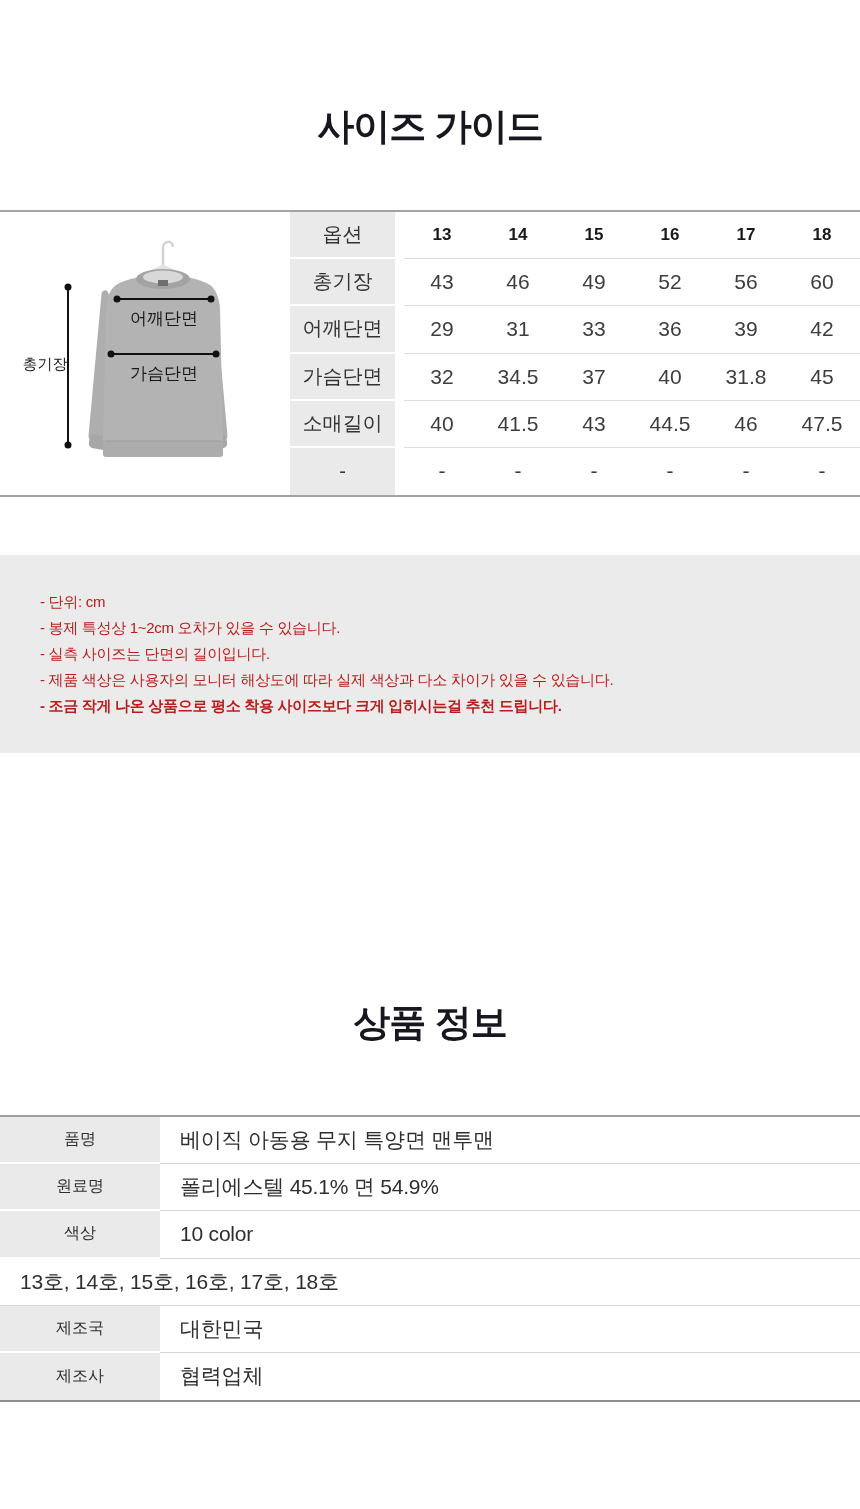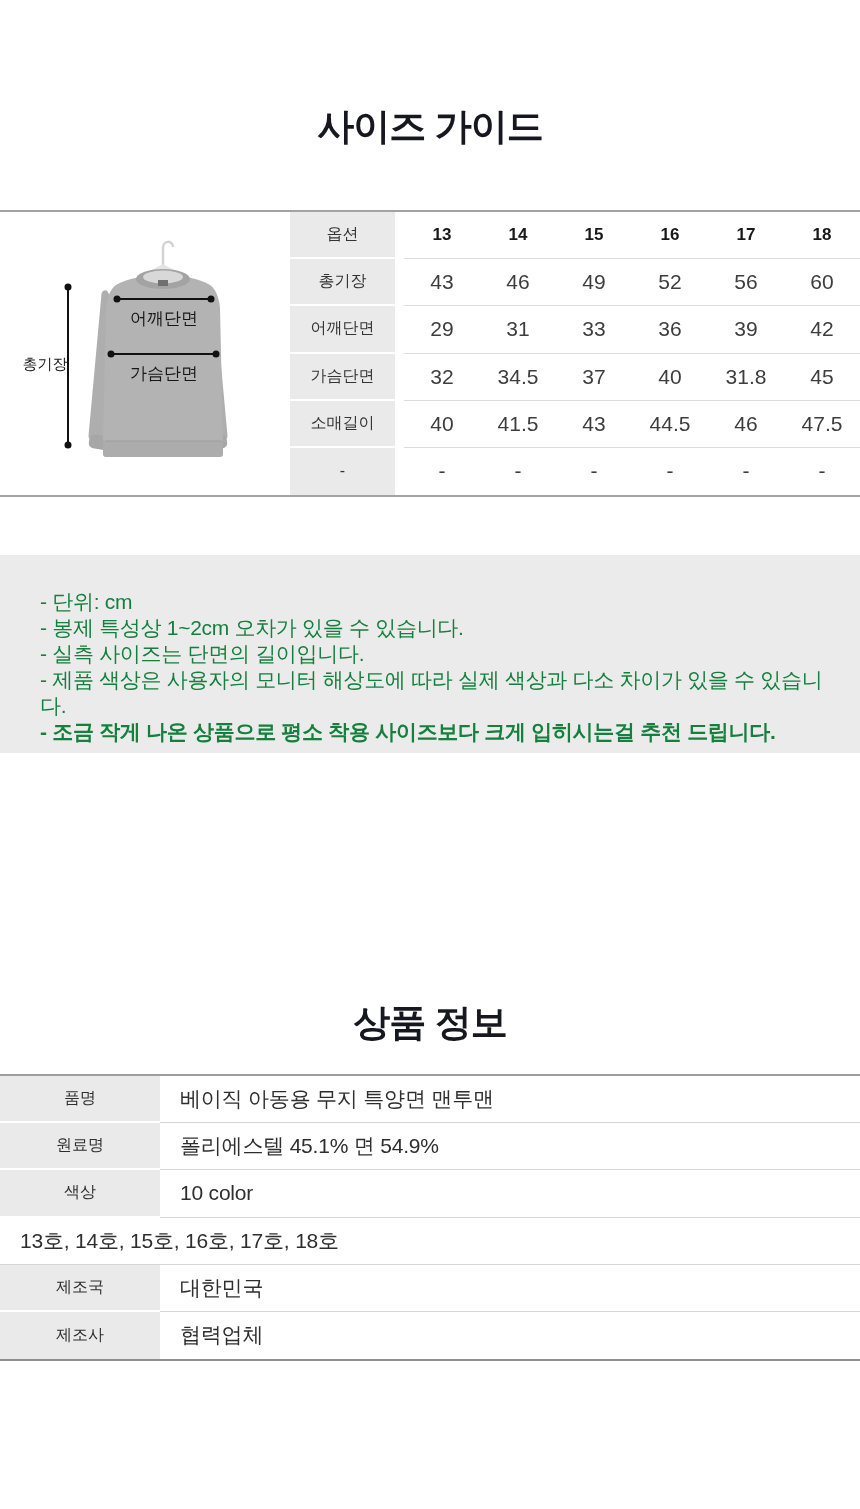--- a/index.html
+++ b/index.html
@@ -21,42 +21,42 @@
     border-top:2px solid #a3a3a3; border-bottom:2px solid #a3a3a3;
   }
   .sg-diagram { position:absolute; left:0; top:0; width:290px; height:283px; }
   .sg-table {
     position:absolute; left:290px; top:0; width:570px; height:283px;
     display:flex; flex-direction:column;
   }
   .sg-row { flex:1; display:flex; }
   .sg-label {
     width:105px; background:#eaeaea; display:flex; align-items:center; justify-content:center;
-    font-size:16px; color:#333; border-bottom:2px solid #ffffff;
+    font-size:20px; color:#333; border-bottom:2px solid #ffffff;
   }
   .sg-row:last-child .sg-label { border-bottom:none; }
   .sg-vals { flex:1; display:flex; border-bottom:1px solid #dcdcdc;margin-left:9px; }
   .sg-row:last-child .sg-vals { border-bottom:none; }
   .sg-val {
     flex:1; display:flex; align-items:center; justify-content:center;
     font-size:21px; color:#3d3d3d;
   }
   .sg-val.hdr-num { font-weight:700; color:#191919; font-size:17px; }
 
   
   .notes-box {
     position:absolute; left:0; top:555px; width:860px; height:198px;
     background:#ebebeb; padding:34px 30px 0 40px;
   }
-  .note-line { font-size:21px; line-height:26px; color:#15803d; letter-spacing:-0.3px; }
+  .note-line { font-size:15px; line-height:26px; color:#b91c1c; letter-spacing:-0.3px; }
   .note-line.bold { font-weight:700; }
 
   
   .pi-table {
-    position:absolute; left:0; top:1074px; width:860px; height:287px;
+    position:absolute; left:0; top:1115px; width:860px; height:287px;
     border-top:2px solid #9e9e9e; border-bottom:2px solid #8f8f8f;
     display:flex; flex-direction:column;
   }
   .pi-row { flex:1; display:flex; }
   .pi-label {
     width:160px; background:#eaeaea; display:flex; align-items:center; justify-content:center;
     font-size:16px; color:#2e2e2e; border-bottom:2px solid #ffffff;
   }
   .pi-row:last-child .pi-label { border-bottom:none; }
   .pi-value {

